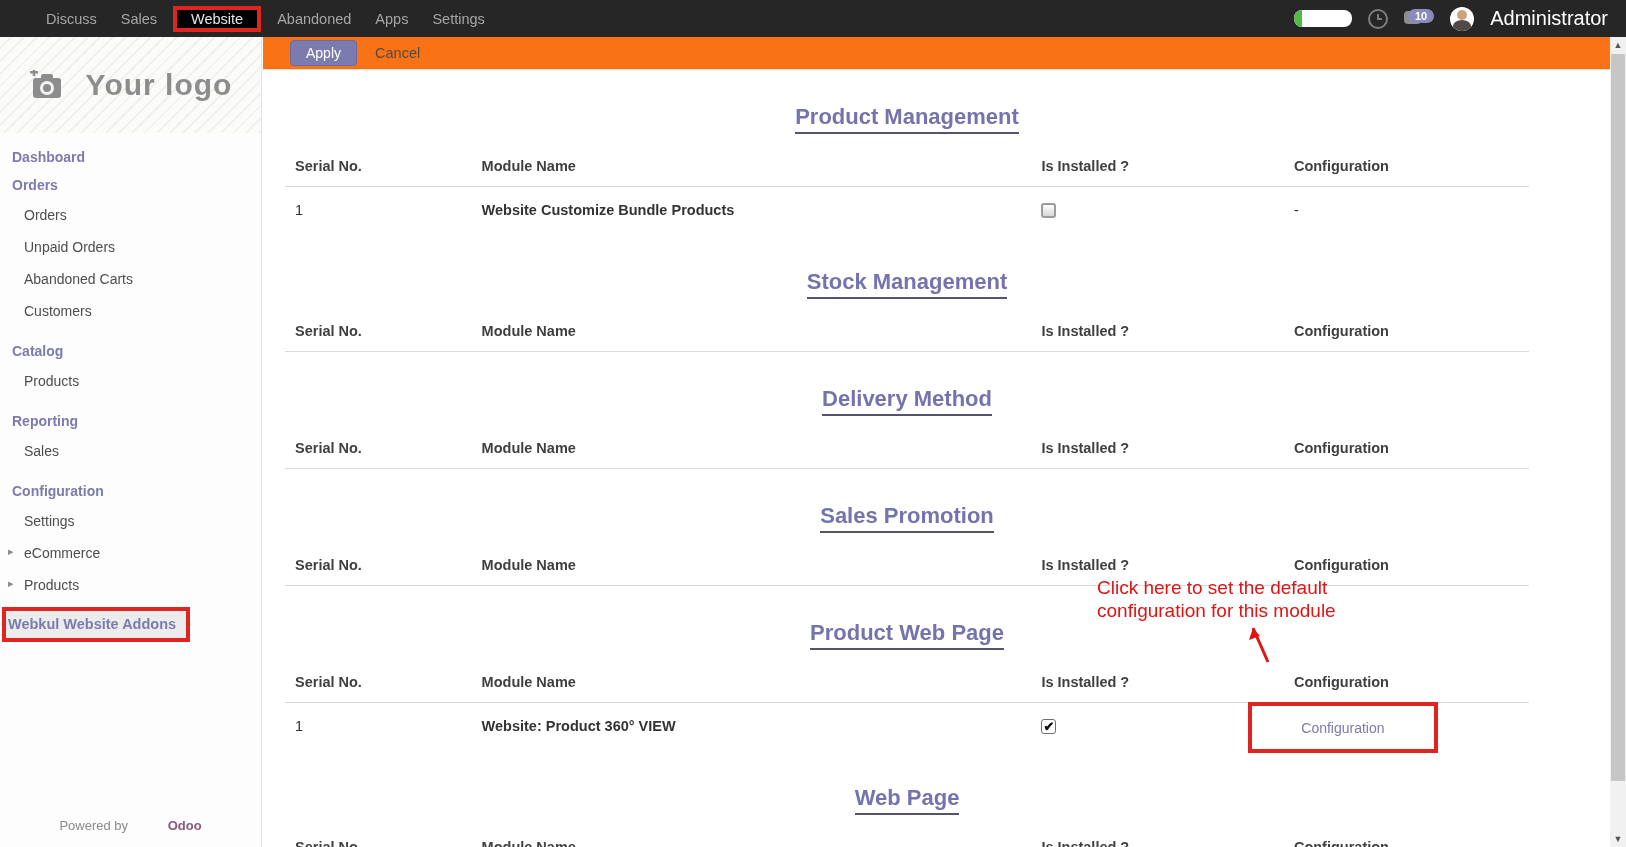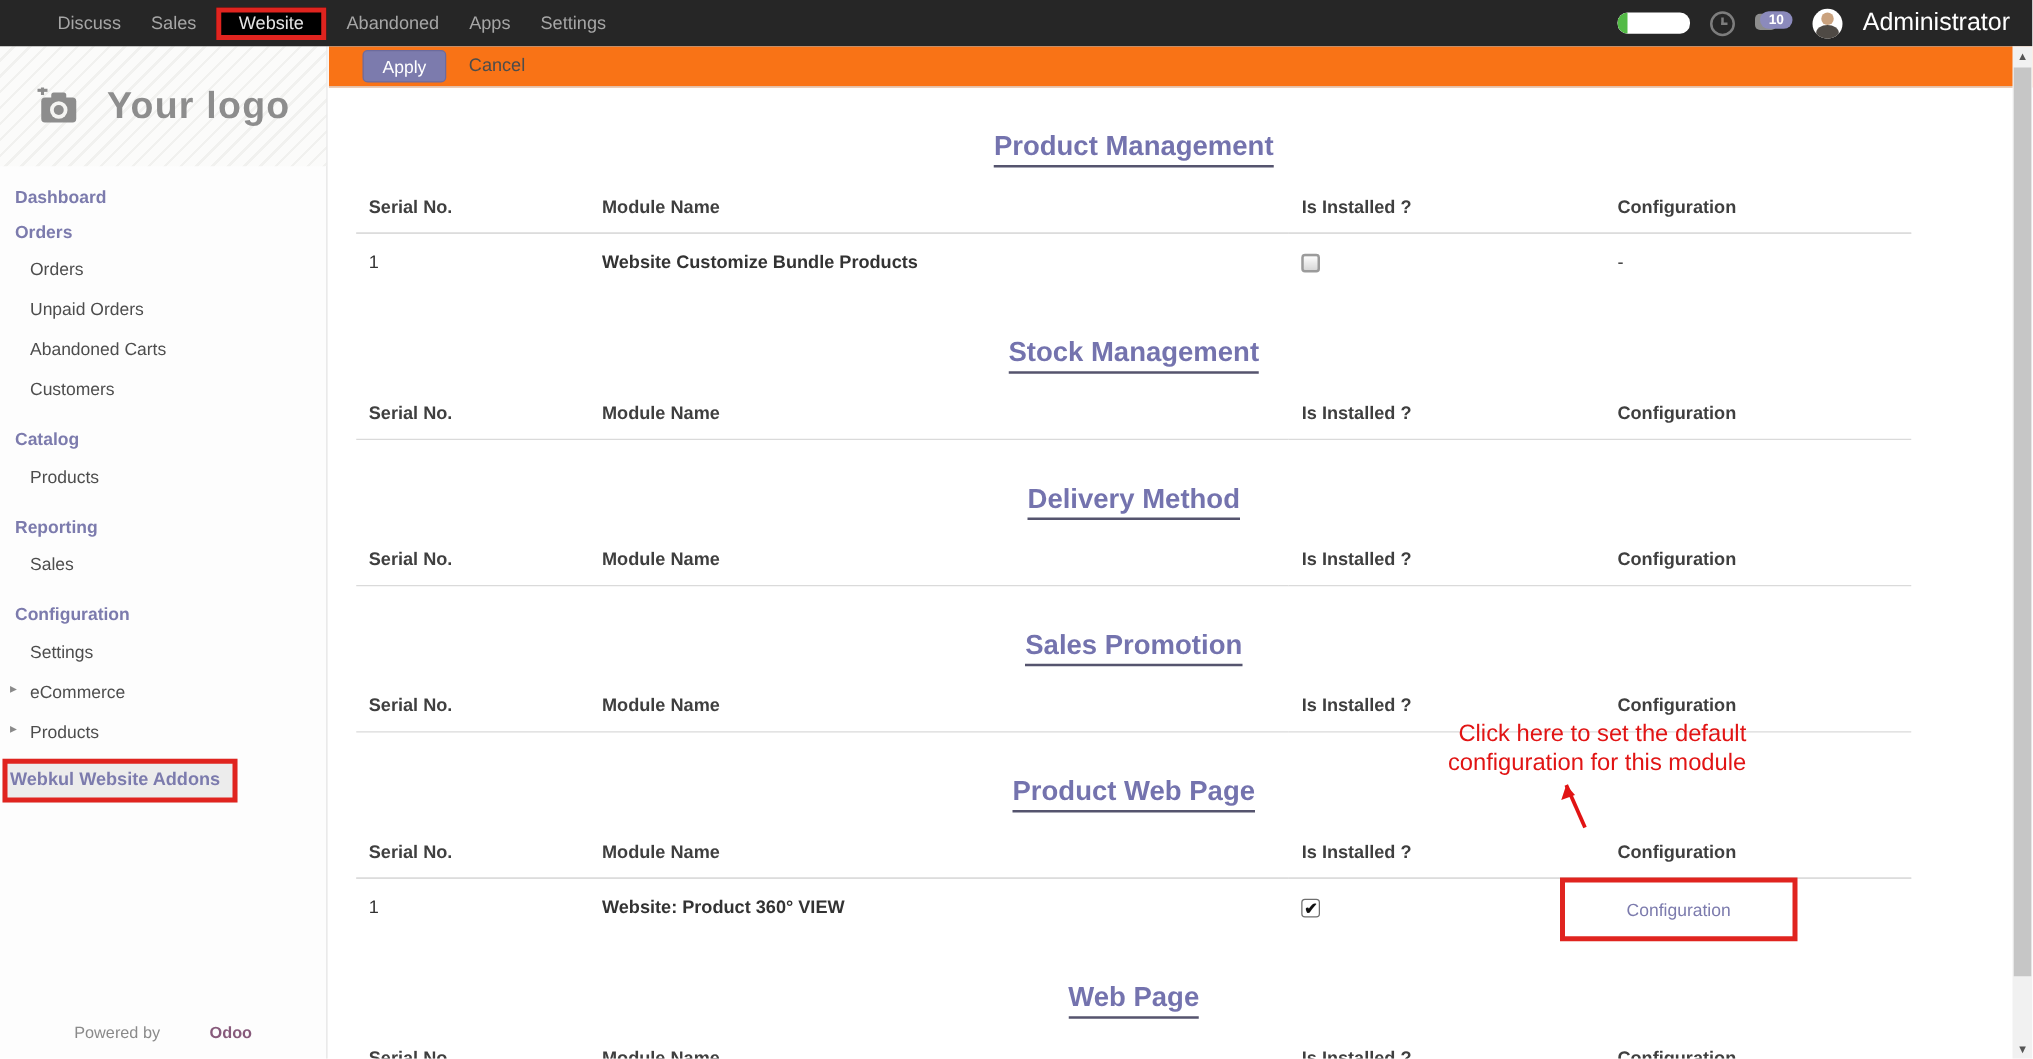--- a/index.html
+++ b/index.html
@@ -69,21 +69,21 @@
   .module-name { font-weight:bold; }
   .cb { width:15px; height:15px; border:2px solid #9b9b9b; border-radius:3px;
         background:linear-gradient(#fdfdfd,#d8d8d8); cursor:pointer; }
   .cb.checked { width:15px; height:15px; border:1px solid #6f6f6f; background:#fff;
                 color:#111; font-size:13px; font-weight:bold; line-height:13px; text-align:center; }
   .red-box { position:absolute; left:-36px; top:-1px; width:190px; height:51px;
              border:4px solid #e0241f; display:flex; align-items:center; justify-content:center; }
   .config-link { color:#7c7bad; font-size:14px; cursor:pointer; }
 
   
-  .annotation { position:absolute; left:1097px; top:576px; width:300px; text-align:right;
+  .annotation { position:absolute; left:1097px; top:576px; width:300px; text-align:left;
                 color:#e11414; font-size:19px; line-height:1.23; z-index:20; }
   .ann-arrow { position:absolute; left:1243px; top:618px; z-index:20; }
 
   
   .scrollbar { position:absolute; top:37px; right:0; width:16px; bottom:0; background:#f1f1f1; z-index:40; }
   .sb-arrow { height:16px; display:flex; align-items:center; justify-content:center;
               color:#555; font-size:9px; }
   .sb-arrow.down { position:absolute; bottom:0; width:100%; }
   .sb-thumb { position:absolute; top:17px; left:1px; width:14px; height:727px; background:#c6c6c6; }
 </style>

